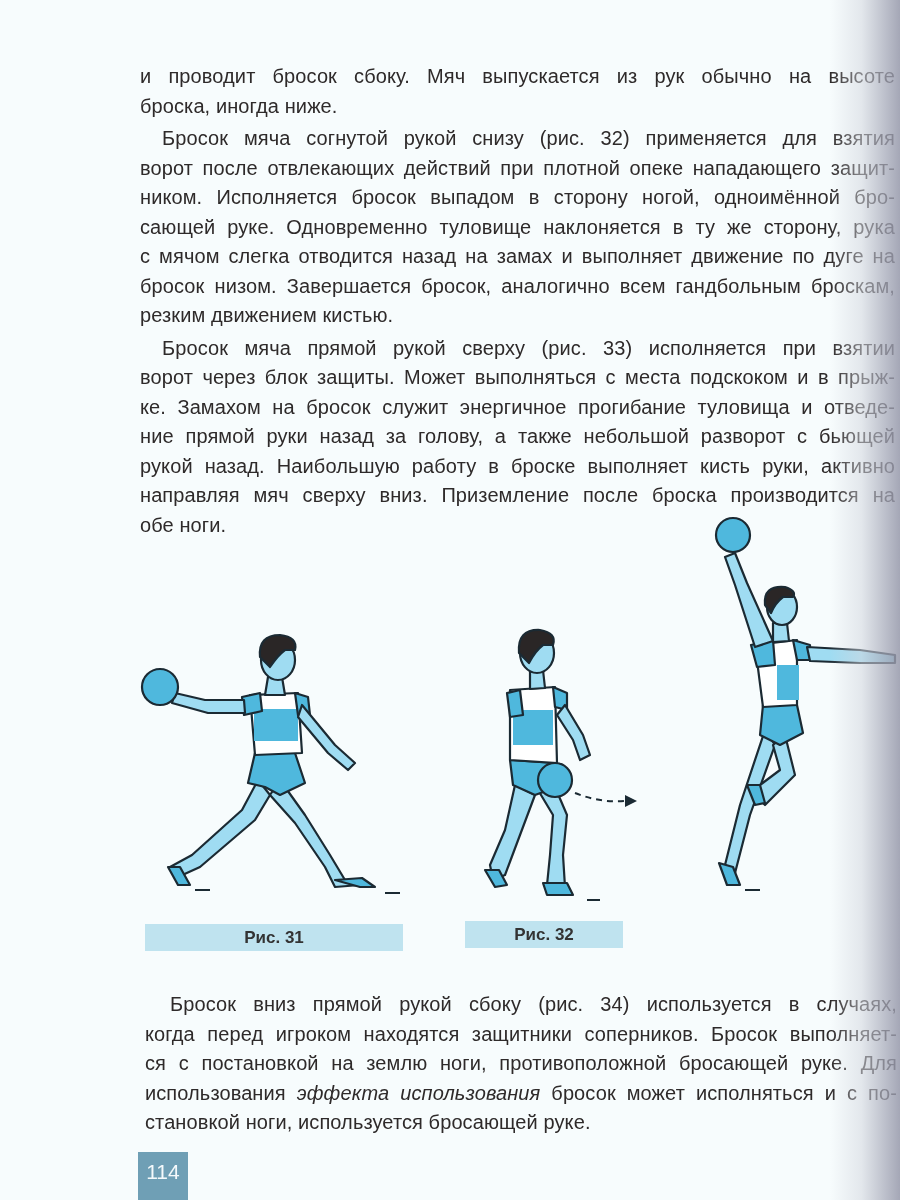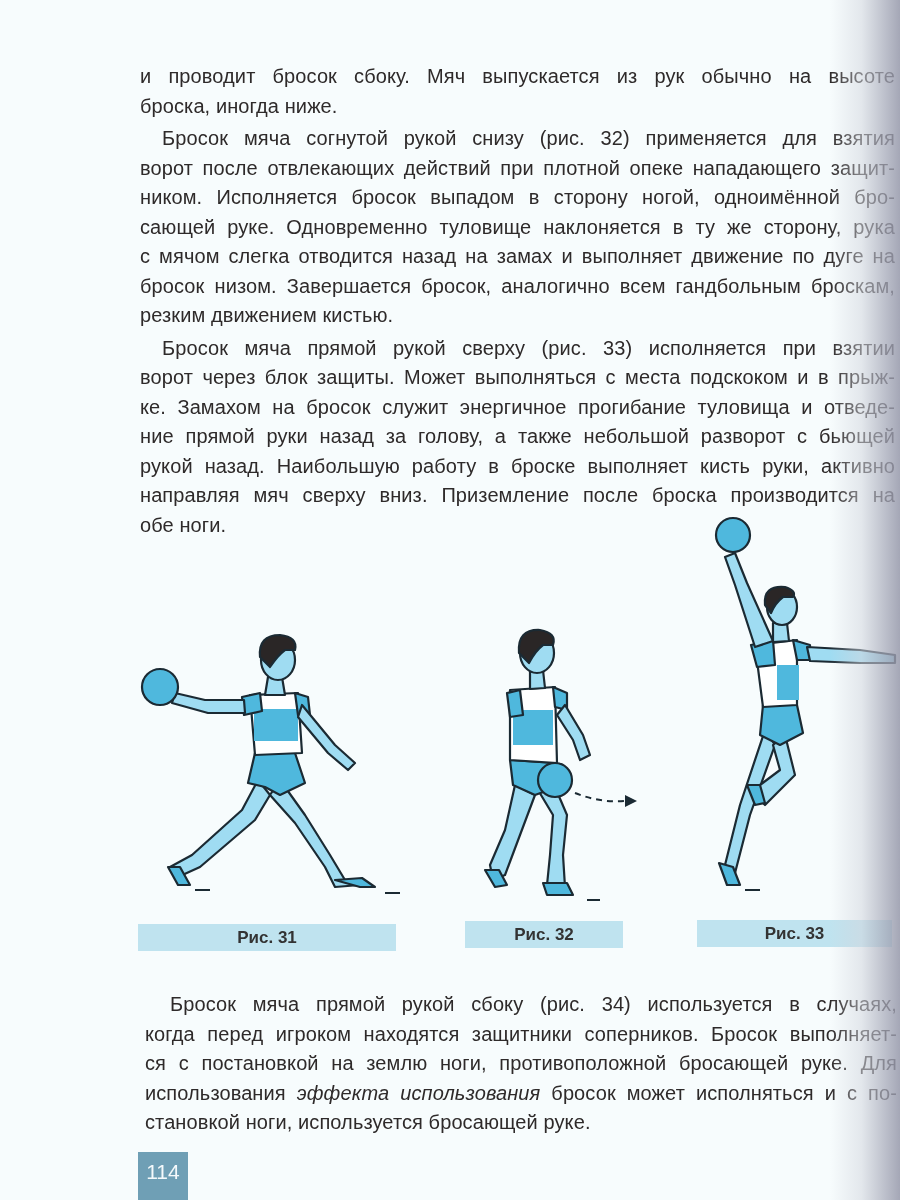--- a/index.html
+++ b/index.html
@@ -162,27 +162,26 @@
         <path d="M80 100 Q78 80 100 82 Q112 86 108 92 L98 92 Q90 98 86 108 Z" fill="#2a2626"></path>
 
         <circle cx="48" cy="30" r="17" fill="#4fb8dd"></circle>
 
         <path d="M34 358 L42 380 L55 380 L48 362 Z" fill="#4fb8dd"></path>
         <path d="M62 280 L70 300 L80 298 L75 280 Z" fill="#4fb8dd"></path>
       </g>
       <line x1="60" y1="385" x2="75" y2="385" stroke="#1b2a33" stroke-width="2"></line>
     </svg>
 
-    <div class="caption" style="left:18px;top:419px;width:258px;">Рис. 31</div>
+    <div class="caption" style="left:25px;top:419px;width:258px;">Рис. 31</div>
     <div class="caption" style="left:345px;top:416px;width:158px;">Рис. 32</div>
-    <div class="caption" style="left:577px;top:415px;width:195px;">Рис. 33</div>
   </div>
 
   <div class="text-block" id="block2">
-    <span class="line" style="padding-left:25px;box-sizing:border-box;"><span class="bold">Бросок мяча прямой рукой сбоку</span><span> (рис. 34) используется в случаях,</span></span>
+    <span class="line" style="padding-left:25px;box-sizing:border-box;"><span class="bold">Бросок вниз прямой рукой сбоку</span><span> (рис. 34) используется в случаях,</span></span>
     <span class="line">когда перед игроком находятся защитники соперников. Бросок выполняет-</span>
     <span class="line">ся с постановкой на землю ноги, противоположной бросающей руке. Для</span>
     <span class="line"><span>использования </span><span class="ital">эффекта использования</span><span> бросок может исполняться и с по-</span></span>
     <span class="line last">становкой ноги, используется бросающей руке.</span>
   </div>
 
   <div class="page-number">114</div>
 
   <div class="gutter-shadow"></div>
 </div>

